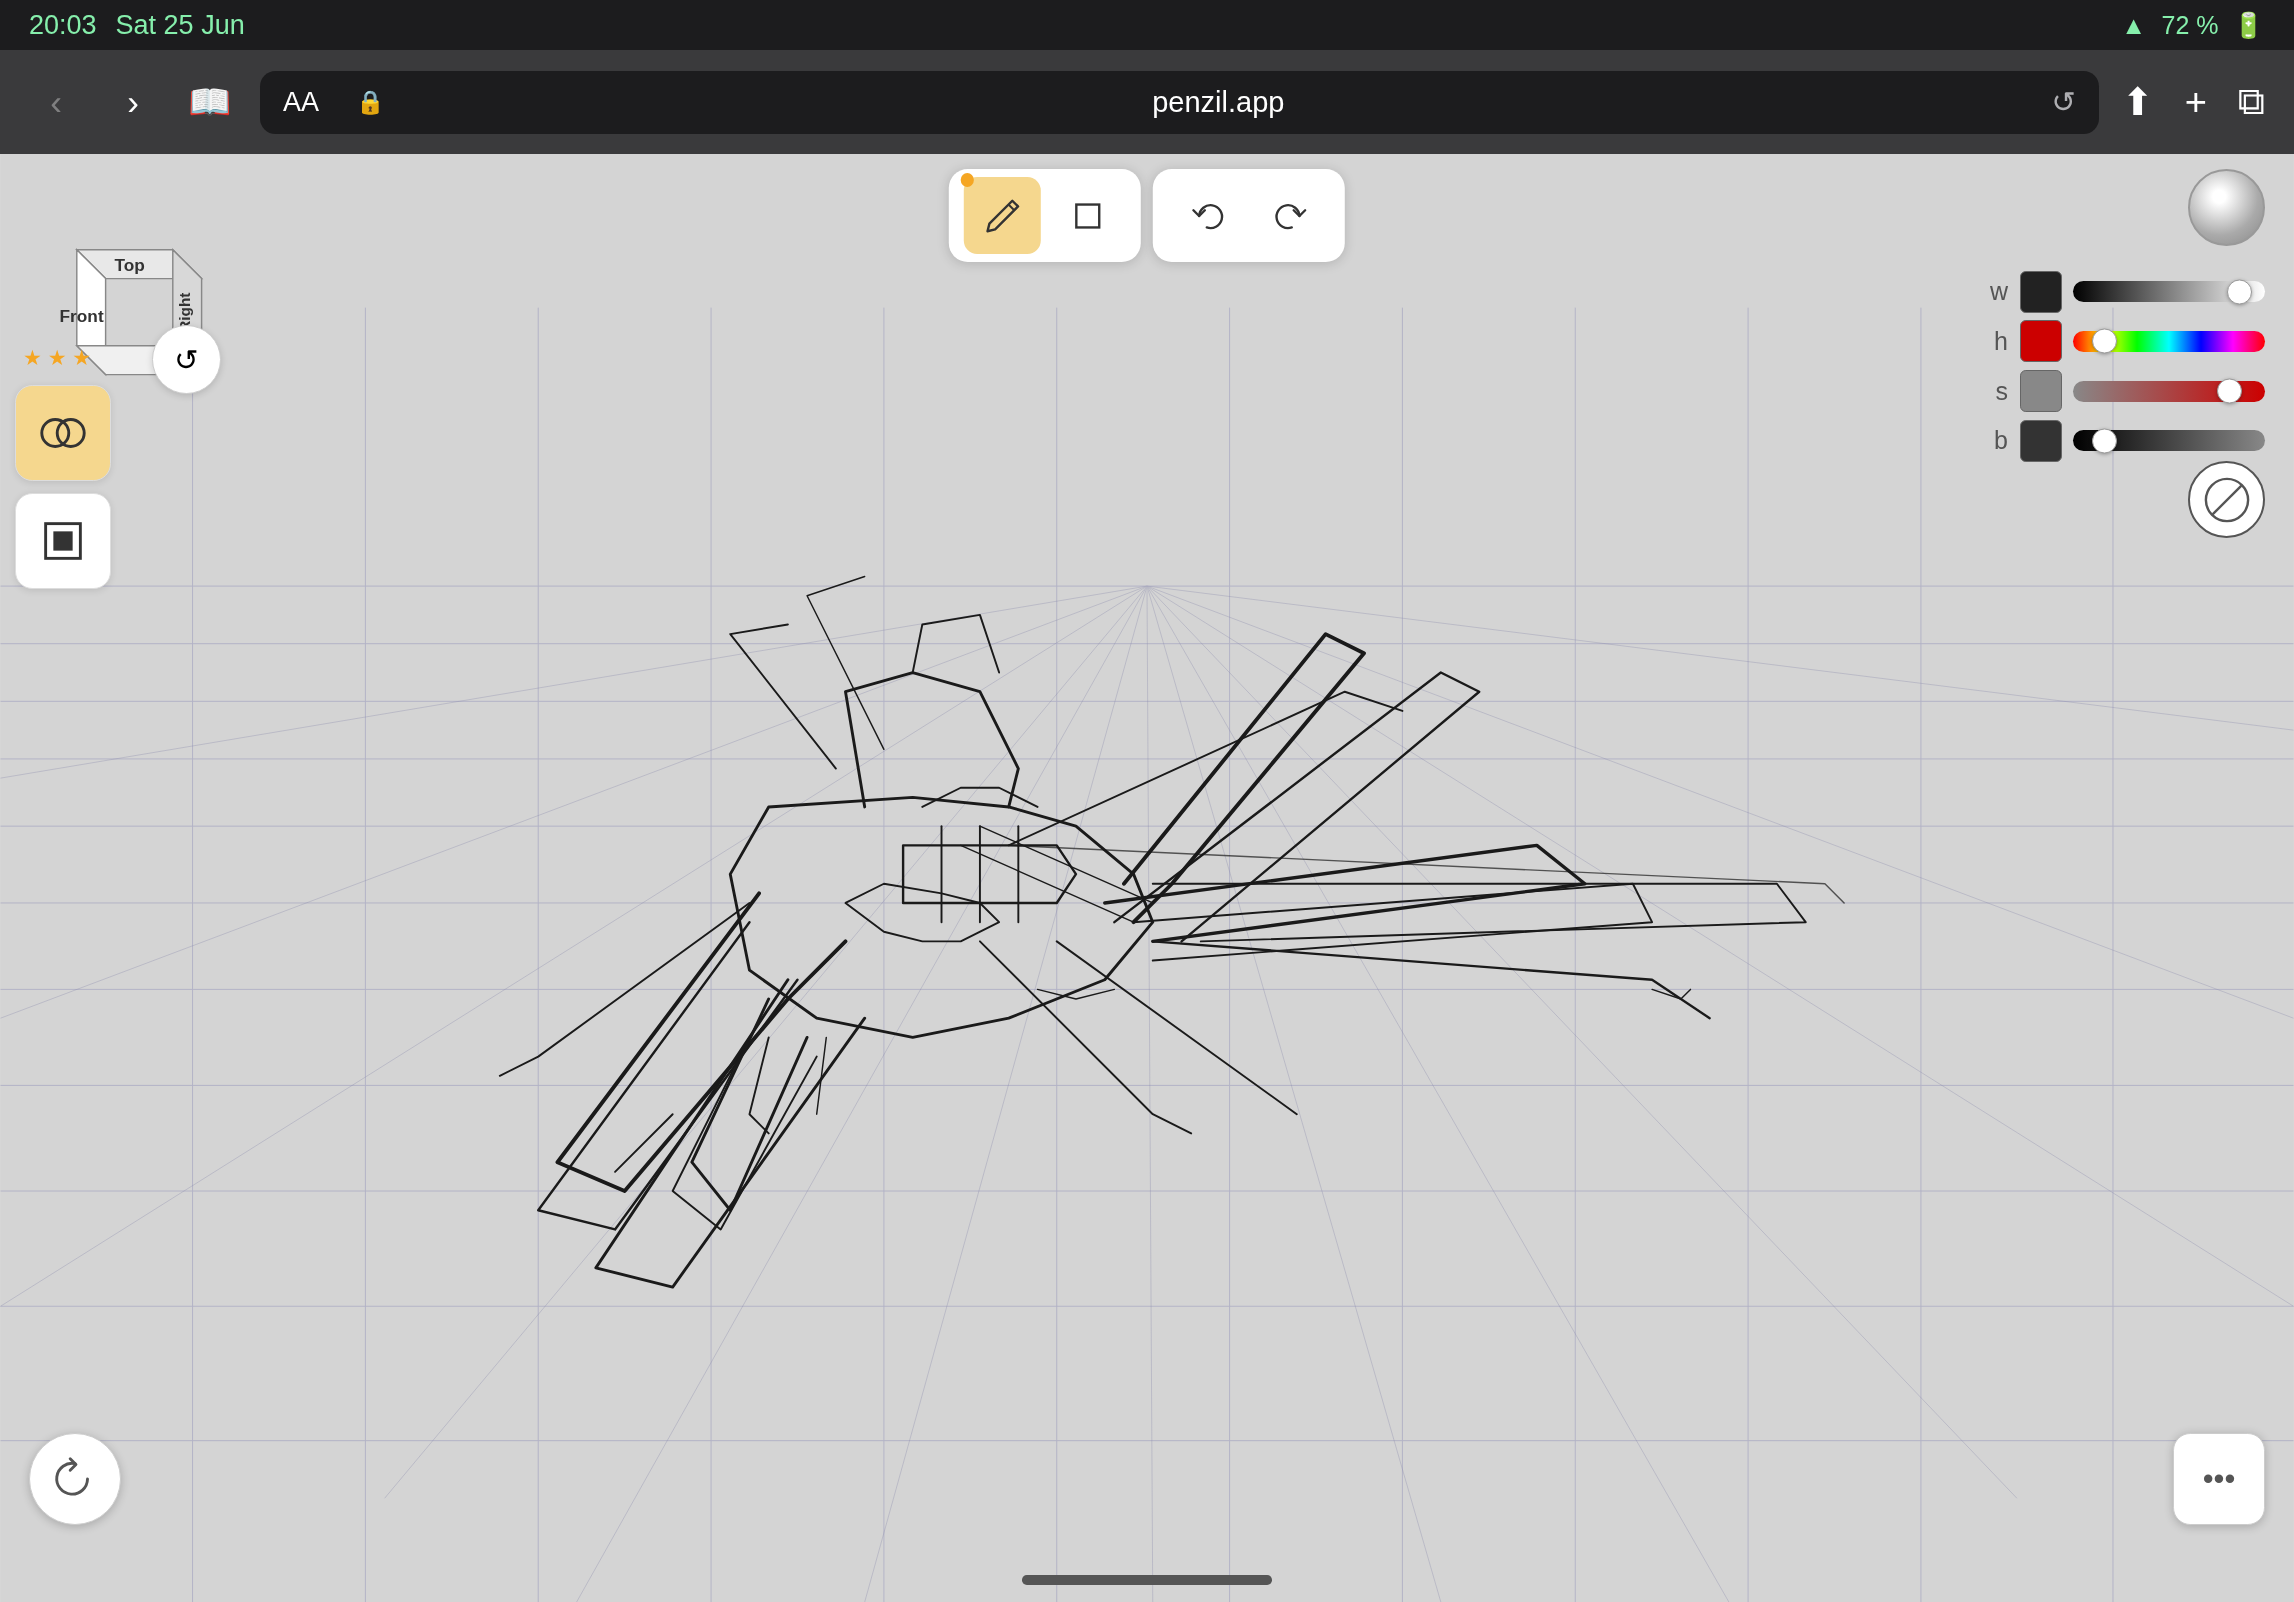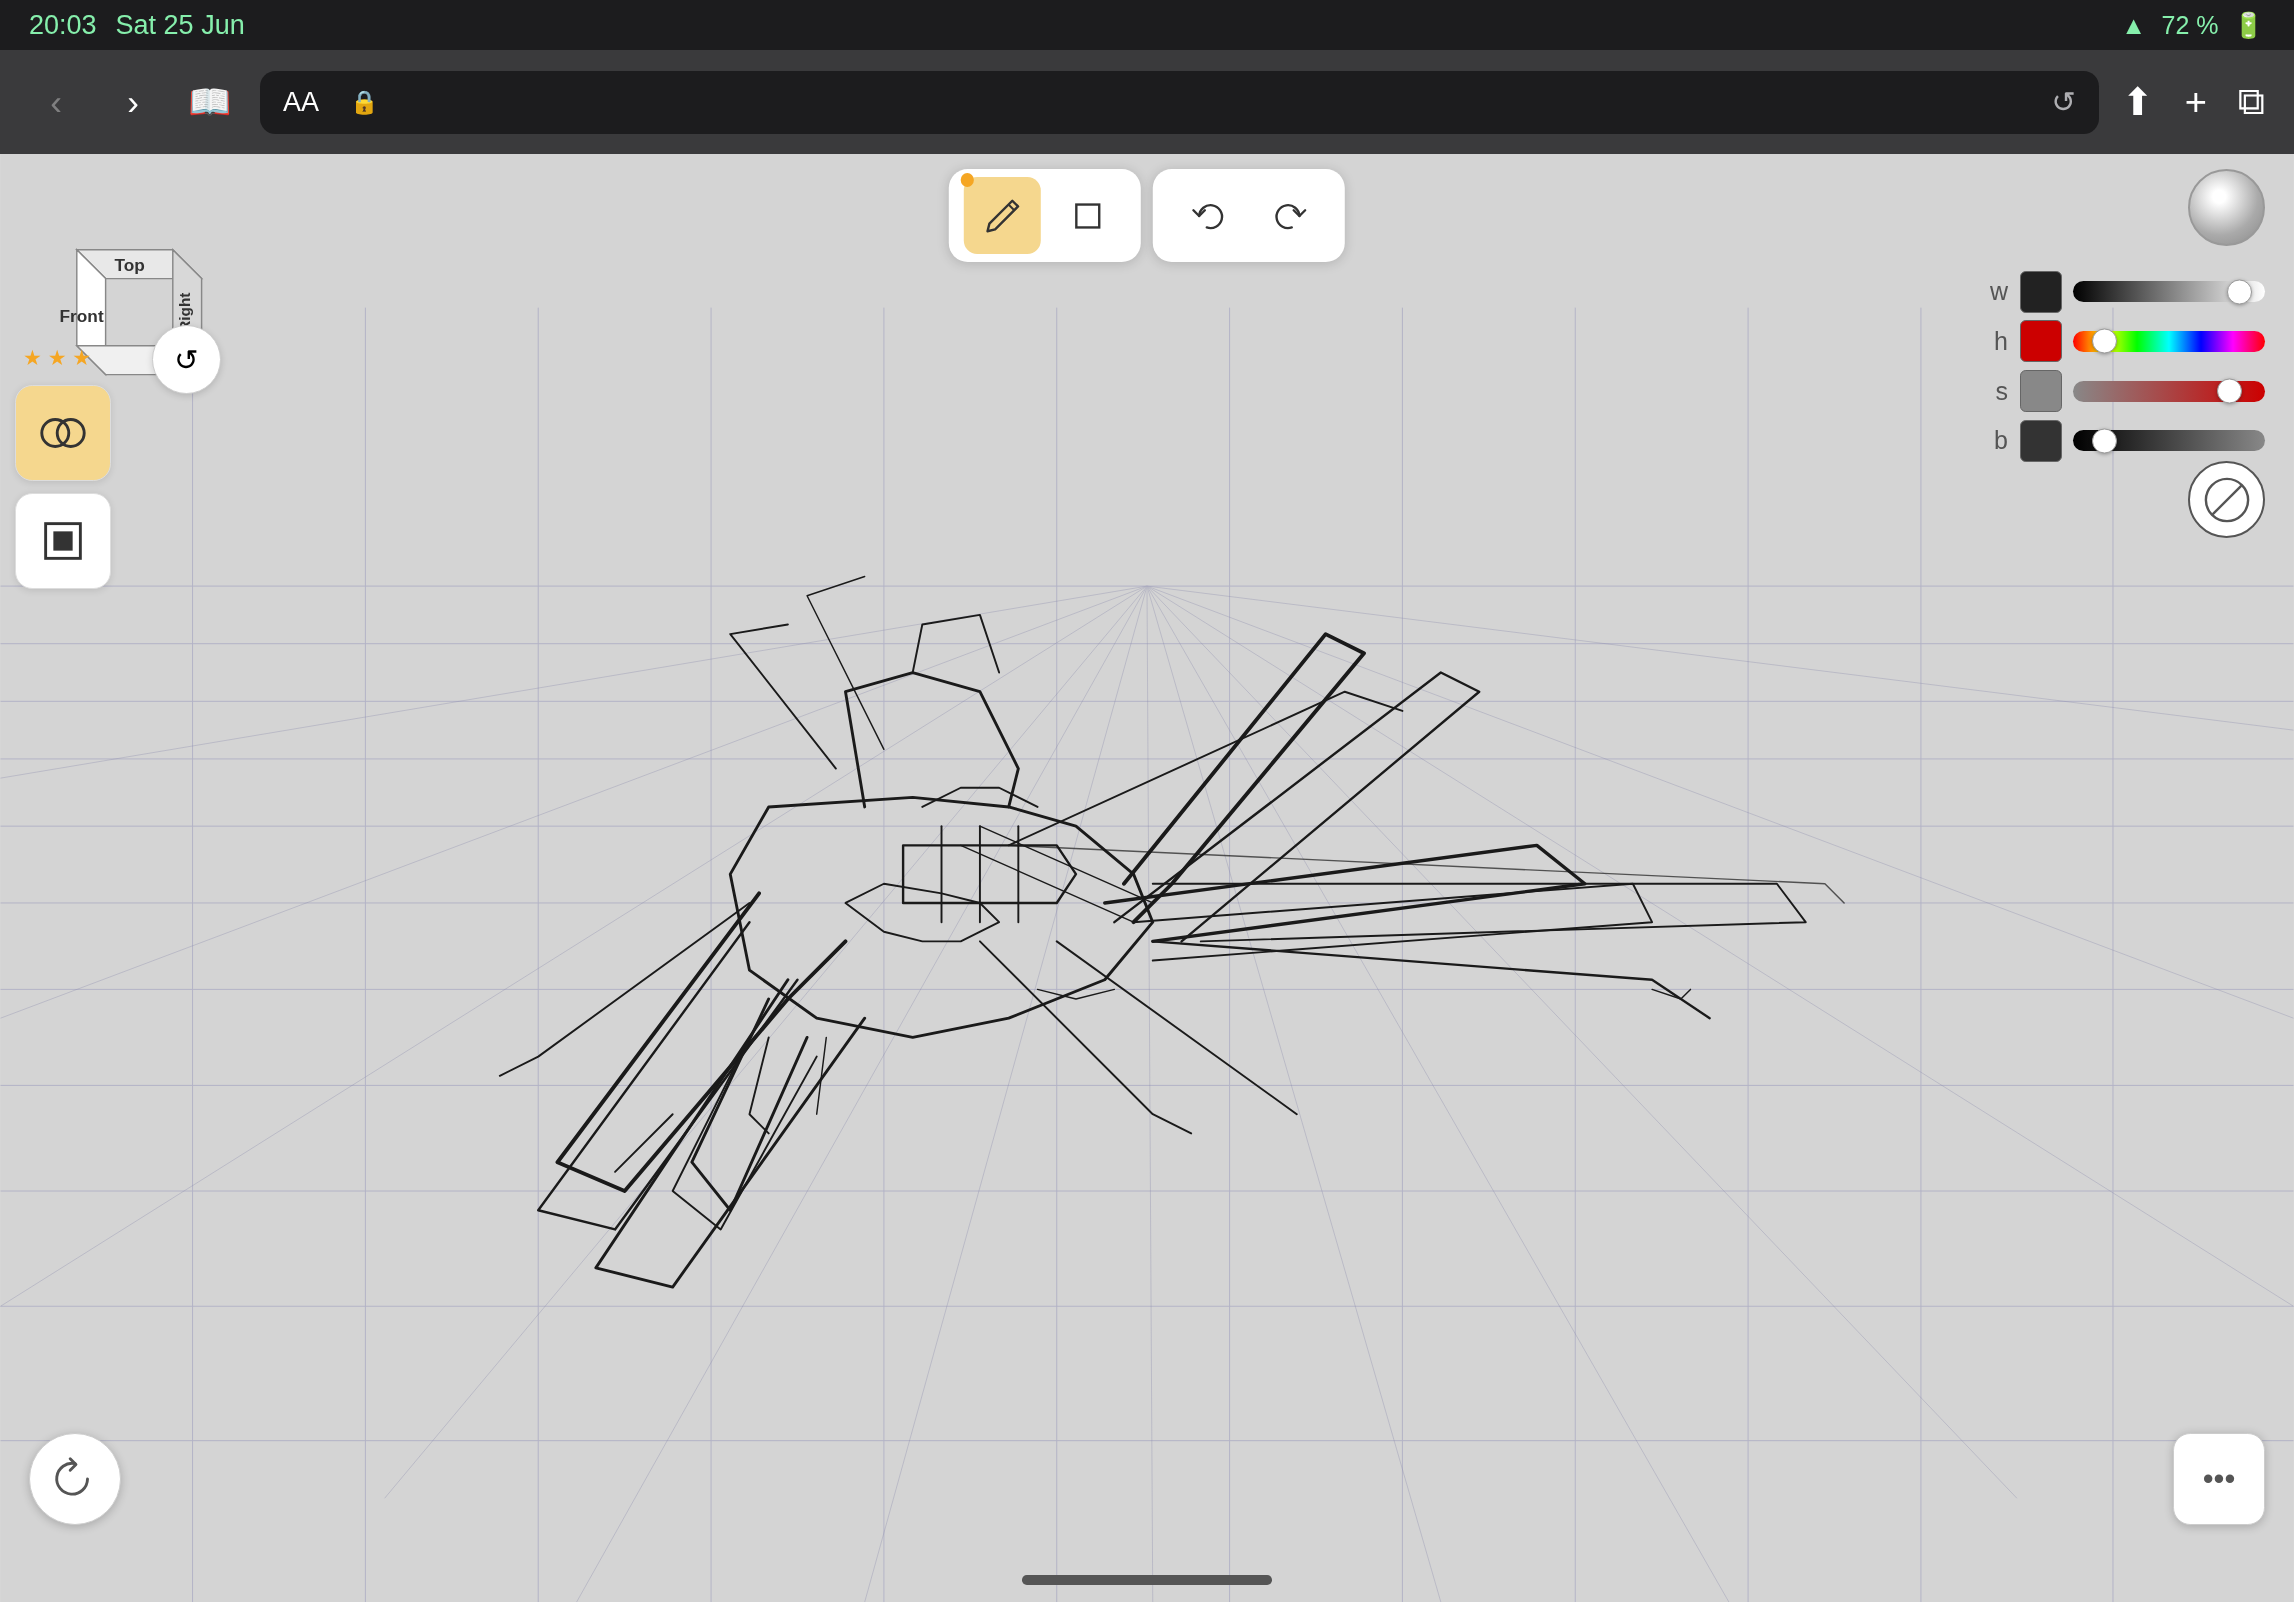--- a/index.html
+++ b/index.html
@@ -68,21 +68,21 @@
       border-radius: 15.4px;
       display: flex;
       align-items: center;
       padding: 0 23px;
       gap: 15.4px;
     }
     .address-aa {
       color: white;
       font-size: 27px;
       font-weight: 500;
-      margin-right: 16px;
+      margin-right: 22px;
     }
     .address-lock { color: #aeaeb2; font-size: 23px; }
     .address-text {
       color: white;
       font-size: 29px;
       font-weight: 400;
       flex: 1;
       text-align: center;
     }
     .address-reload { color: #aeaeb2; font-size: 29px; margin-left: auto; }
@@ -355,20 +355,21 @@
 </div>
 
 <div class="browser-bar">
   <button class="nav-btn disabled">‹</button>
   <button class="nav-btn">›</button>
   <button class="bookmark-btn">📖</button>
 
   <div class="address-bar">
     <span class="address-aa">AA</span>
     <span class="address-lock">🔒</span>
+    <span class="address-text">penzil.app</span>
     <span class="address-reload">↺</span>
   </div>
 
   <div class="browser-actions">
     <button class="browser-action-btn">⬆</button>
     <button class="browser-action-btn">+</button>
     <button class="browser-action-btn">⧉</button>
   </div>
 </div>
 

